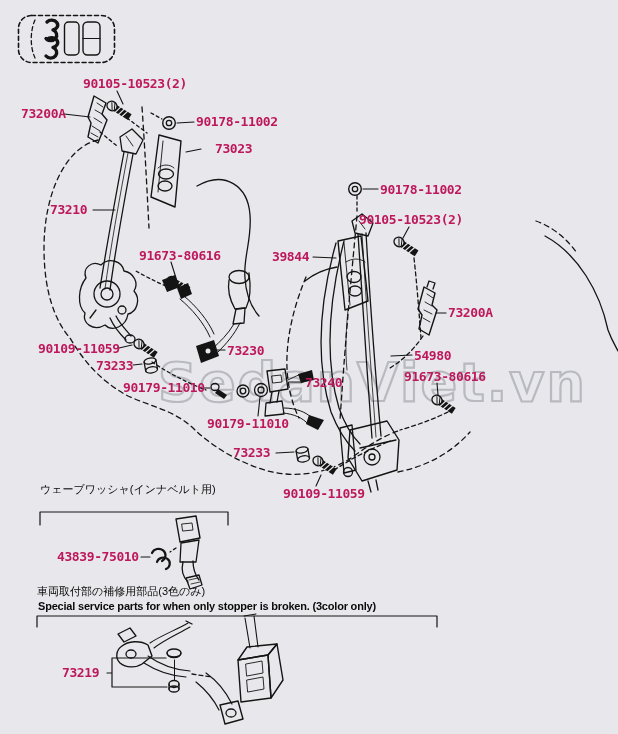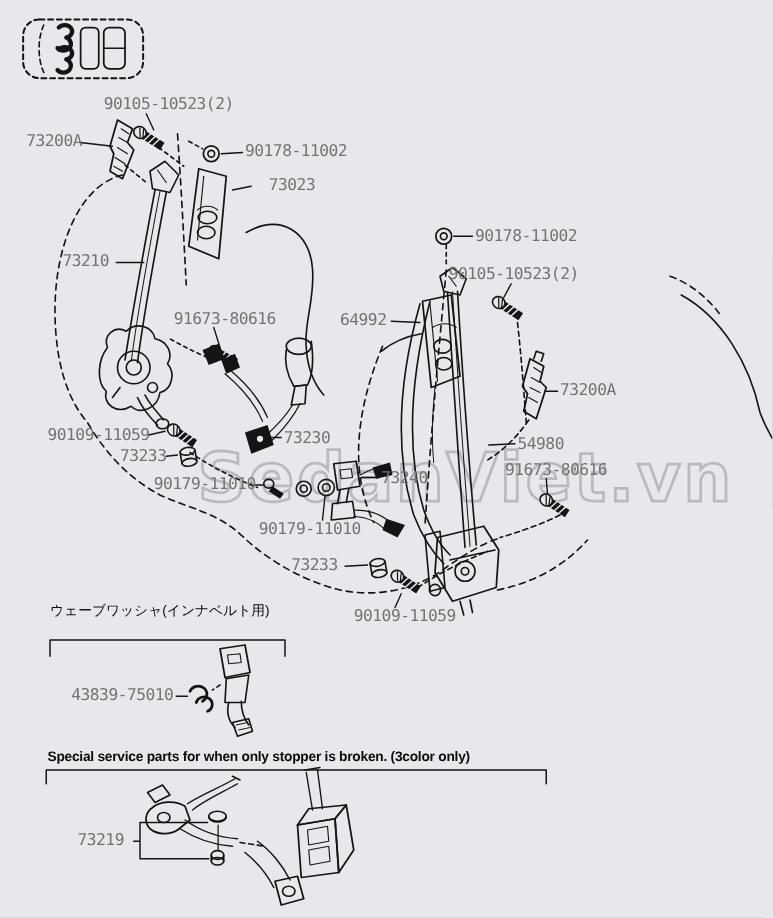--- a/index.html
+++ b/index.html
@@ -3,22 +3,22 @@
 <meta charset="utf-8">
 <style>
   html,body{margin:0;padding:0;background:#cfcfd4;}
   .stage{
     position:relative;width:618px;height:734px;margin:0 auto;
     background:#e8e8ec;overflow:hidden;
     font-family:"DejaVu Sans Mono","Liberation Mono",monospace;
   }
   .stage svg{position:absolute;left:0;top:0;}
   .plabel{
-    position:absolute;font-size:13px;font-weight:normal;line-height:13px;
-    letter-spacing:-0.4px;color:#737373;white-space:nowrap;
+    position:absolute;font-size:13px;font-weight:bold;line-height:13px;
+    letter-spacing:-0.4px;color:#be185d;white-space:nowrap;
     font-family:"DejaVu Sans Mono","Liberation Mono",monospace;
     text-align:center;
   }
   .note-jp{
     position:absolute;font-size:11px;font-weight:normal;line-height:12px;
     color:#0b0b0b;white-space:nowrap;
     font-family:"Liberation Sans","DejaVu Sans",sans-serif;
   }
   .note-en{
     position:absolute;font-size:11px;font-weight:bold;line-height:12px;
@@ -308,33 +308,34 @@
     </g>
   </g>
 </svg>
 
 <div class="plabel" style="left:83px;top:77px">90105-10523(2)</div>
 <div class="plabel" style="left:21px;top:107px">73200A</div>
 <div class="plabel" style="left:196px;top:115px">90178-11002</div>
 <div class="plabel" style="left:215px;top:142px">73023</div>
 <div class="plabel" style="left:50px;top:203px">73210</div>
 <div class="plabel" style="left:139px;top:249px">91673-80616</div>
-<div class="plabel" style="left:272px;top:250px">64992</div>
+<div class="plabel" style="left:272px;top:250px">39844</div>
 <div class="plabel" style="left:380px;top:183px">90178-11002</div>
 <div class="plabel" style="left:359px;top:213px">90105-10523(2)</div>
 <div class="plabel" style="left:448px;top:306px">73200A</div>
 <div class="plabel" style="left:38px;top:342px">90109-11059</div>
 <div class="plabel" style="left:96px;top:359px">73233</div>
 <div class="plabel" style="left:123px;top:381px">90179-11010</div>
 <div class="plabel" style="left:227px;top:344px">73230</div>
 <div class="plabel" style="left:305px;top:376px">73240</div>
 <div class="plabel" style="left:414px;top:349px">54980</div>
 <div class="plabel" style="left:404px;top:370px">91673-80616</div>
 <div class="plabel" style="left:207px;top:417px">90179-11010</div>
 <div class="plabel" style="left:233px;top:446px">73233</div>
 <div class="plabel" style="left:283px;top:487px">90109-11059</div>
 <div class="plabel" style="left:57px;top:550px">43839-75010</div>
 <div class="plabel" style="left:62px;top:666px">73219</div>
 
 <div class="note-jp" style="left:40px;top:483px">ウェーブワッシャ(インナベルト用)</div>
+<div class="note-jp" style="left:37px;top:585px">車両取付部の補修用部品(3色のみ)</div>
 <div class="note-en" style="left:38px;top:600px">Special service parts for when only stopper is broken. (3color only)</div>
 
 </div>
 
 </body></html>

